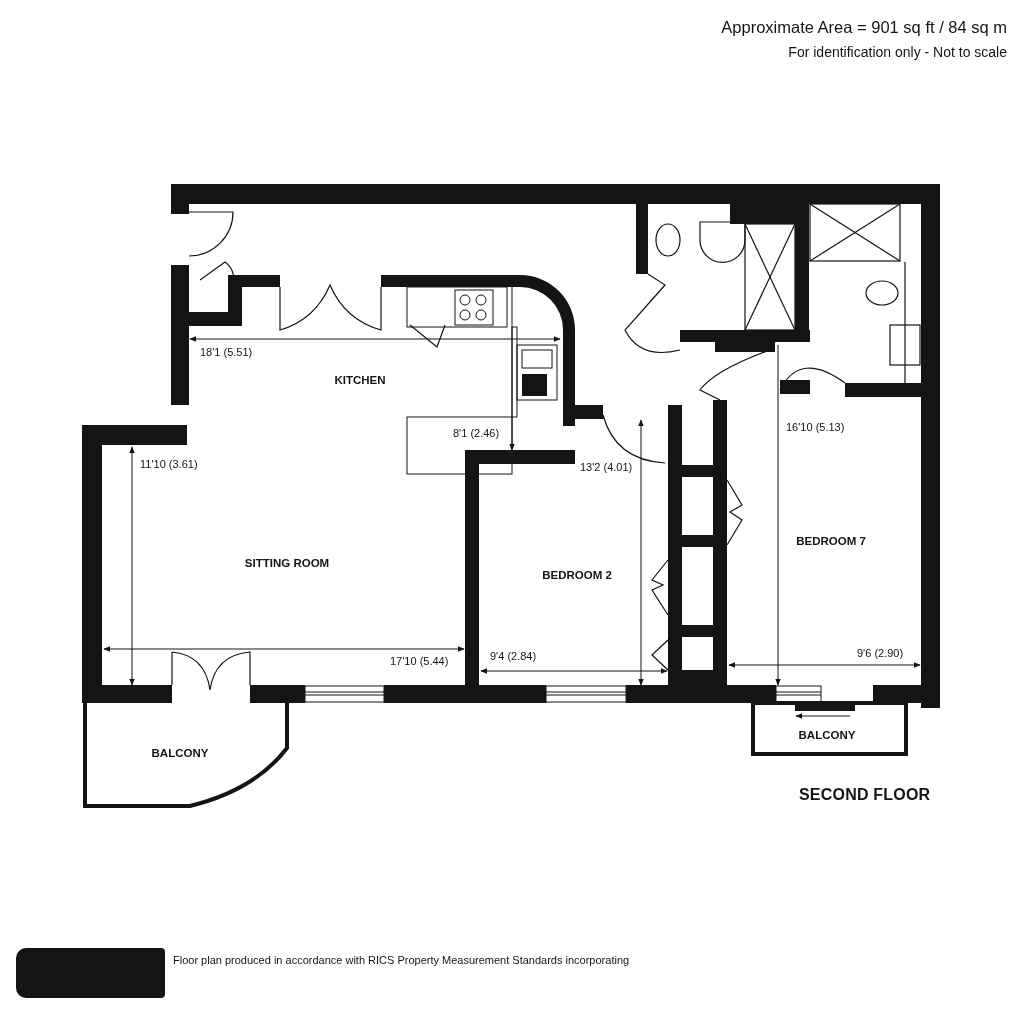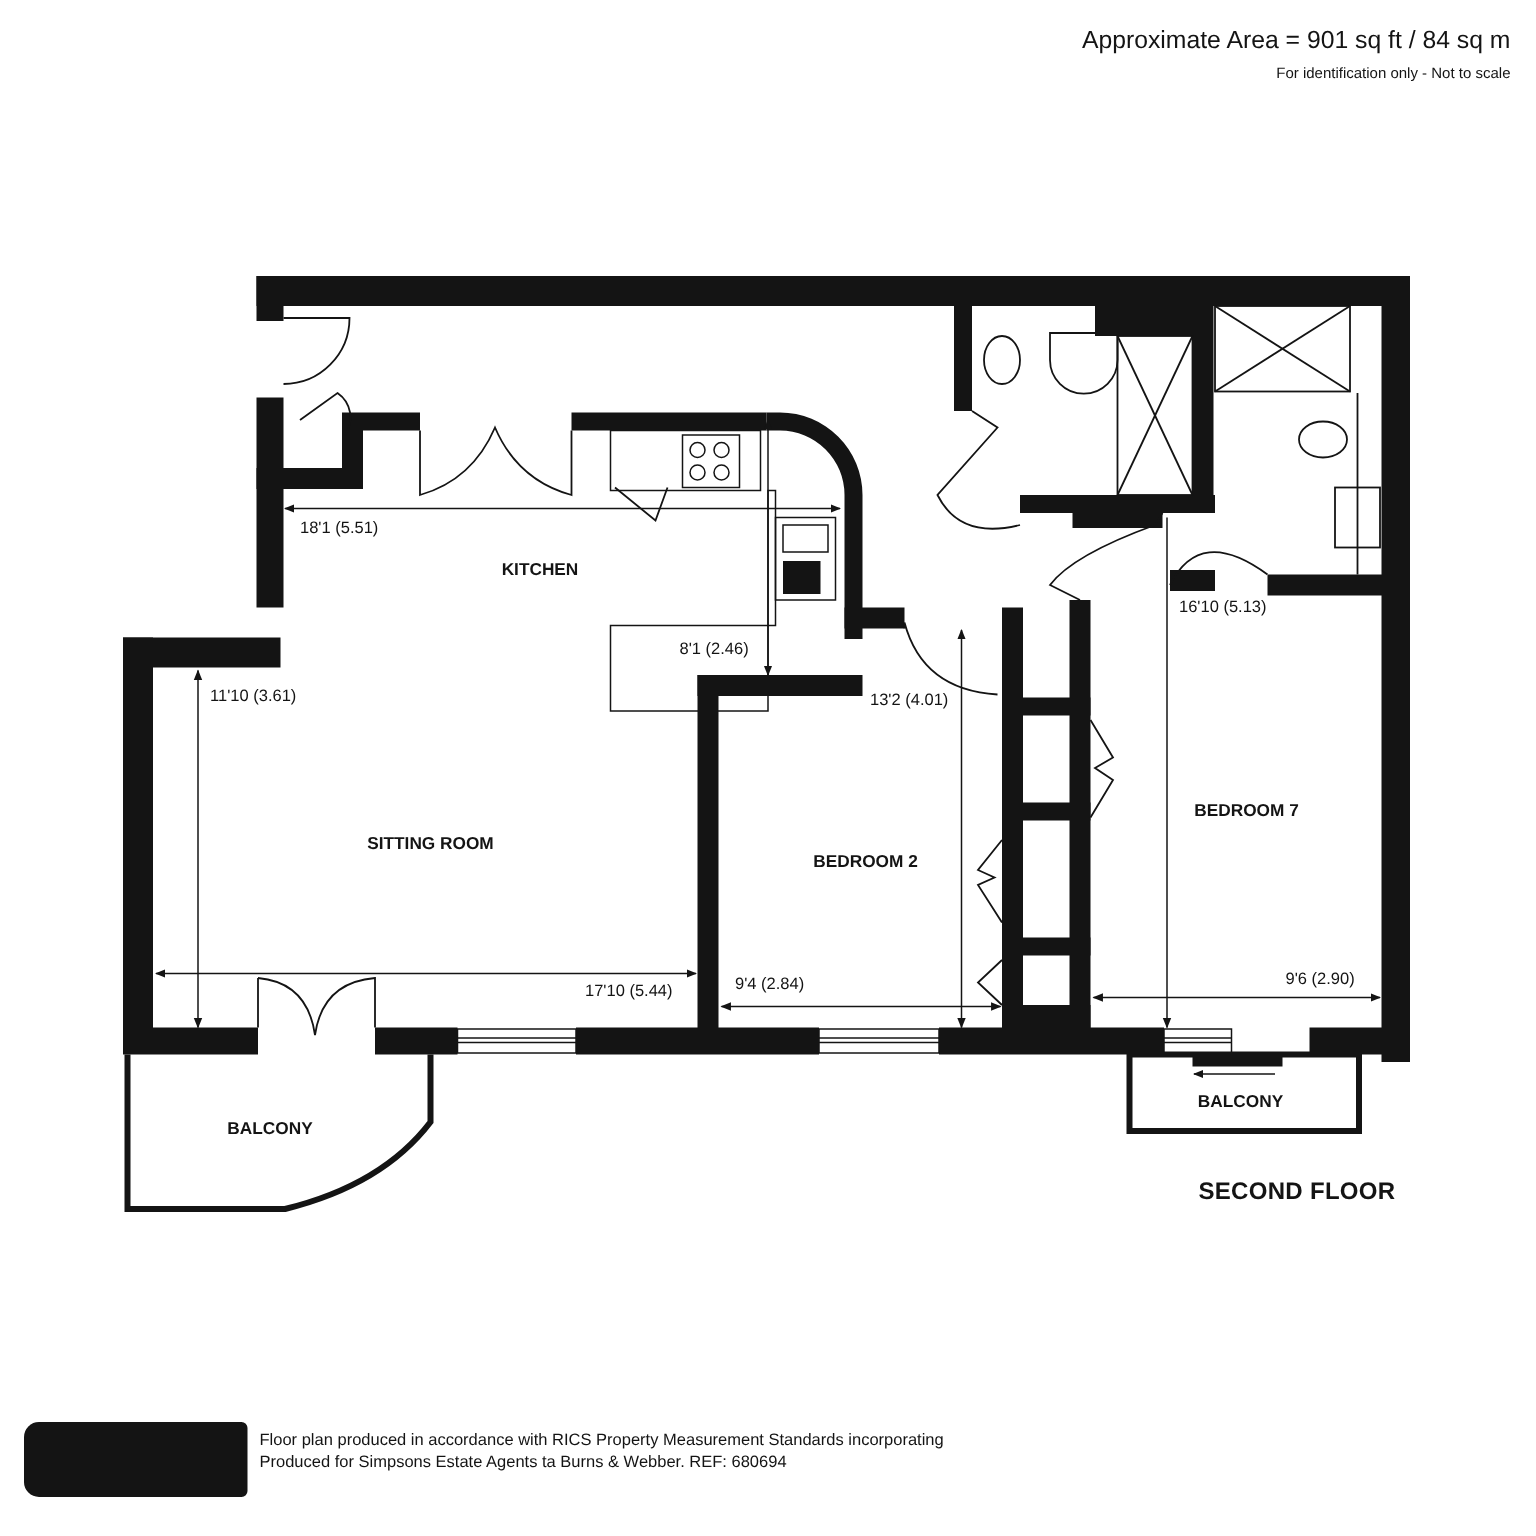--- a/index.html
+++ b/index.html
@@ -1,18 +1,18 @@
 <!DOCTYPE html>
 <html><head>
 <meta charset="utf-8">
 <style>
   html, body { margin:0; padding:0; background:#ffffff; }
   body { width:1024px; height:1024px; position:relative; overflow:hidden; font-family:"Liberation Sans", sans-serif; color:#141414; }
   .hdr-area { position:absolute; right:17px; top:18px; font-size:16.5px; color:#141414; white-space:nowrap; }
-  .hdr-note { position:absolute; right:17px; top:44px; font-size:10px; color:#141414; white-space:nowrap; }
+  .hdr-note { position:absolute; right:17px; top:44px; font-size:14px; color:#141414; white-space:nowrap; }
   svg.plan { position:absolute; left:0; top:0; }
   .floor-label { position:absolute; left:799px; top:786px; font-size:16px; font-weight:bold; letter-spacing:0.2px; }
   .room-label { position:absolute; font-size:11.5px; font-weight:bold; white-space:nowrap; transform:translate(-50%,-50%); }
   .dim { position:absolute; font-size:11px; white-space:nowrap; }
   .footer-logo { position:absolute; left:16px; top:948px; width:149px; height:50px; background:#141414; border-radius:10px 4px 4px 10px; }
   .footer-text { position:absolute; left:173px; top:953px; font-size:11px; line-height:14.5px; color:#141414; }
   .footer-text div { white-space:nowrap; }
 </style>
 </head>
 <body>
@@ -154,22 +154,21 @@
 <div class="room-label" style="left:831px;top:541px;">BEDROOM 7</div>
 <div class="room-label" style="left:180px;top:753px;">BALCONY</div>
 <div class="room-label" style="left:827px;top:735px;">BALCONY</div>
 
 <div class="dim" style="left:200px;top:346px;">18'1 (5.51)</div>
 <div class="dim" style="left:453px;top:427px;text-align:right;">8'1 (2.46)</div>
 <div class="dim" style="left:140px;top:458px;">11'10 (3.61)</div>
 <div class="dim" style="left:390px;top:655px;">17'10 (5.44)</div>
 <div class="dim" style="left:580px;top:461px;">13'2 (4.01)</div>
 <div class="dim" style="left:490px;top:650px;">9'4 (2.84)</div>
-<div class="dim" style="left:786px;top:399px;">16'10 (5.13)</div>
+<div class="dim" style="left:786px;top:421px;">16'10 (5.13)</div>
 <div class="dim" style="left:857px;top:647px;">9'6 (2.90)</div>
 
 <div class="floor-label">SECOND FLOOR</div>
 
 <div class="footer-logo"></div>
 <div class="footer-text">
   <div>Floor plan produced in accordance with RICS Property Measurement Standards incorporating</div>
-  <div>Produced for Simpsons Estate Agents ta Burns &amp; Webber.   REF: 680694</div>
 </div>
 
 </body></html>

